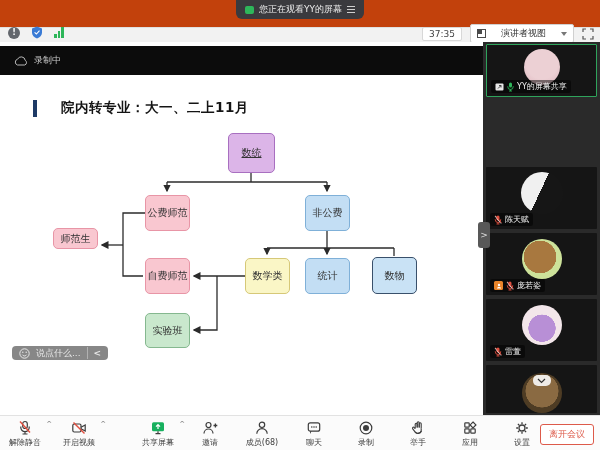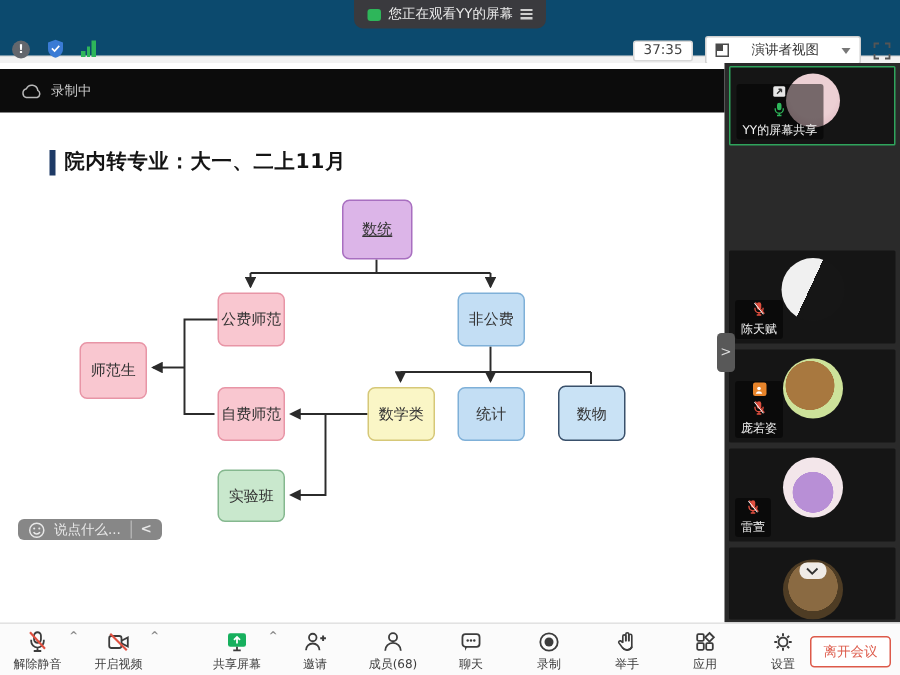--- a/index.html
+++ b/index.html
@@ -1,48 +1,48 @@
 <!DOCTYPE html>
 <html><head>
 <meta charset="utf-8">
 <style>
   * { margin:0; padding:0; box-sizing:border-box; }
   html,body { width:600px; height:450px; overflow:hidden; }
   body { position:relative; font-family:"DejaVu Sans",sans-serif; background:#f2f2f2; }
 
   
-  .header { position:absolute; left:0; top:0; width:600px; height:38px; background:#0c4a6e; border-bottom:1px solid #e0e0e0; }
+  .header { position:absolute; left:0; top:0; width:600px; height:28px; background:#c2410c; border-bottom:1px solid #e0e0e0; }
   .notif-pill { position:absolute; left:50%; transform:translateX(-50%); top:0; height:19px;
     background:#3a3a3e; border-radius:0 0 6px 6px; display:flex; align-items:center; gap:5px;
     padding:0 9px; color:#ececec; font-size:9px; white-space:nowrap; cursor:default; }
   .share-dot { width:9px; height:8px; background:#2eb65a; border-radius:2px; }
   .menu-lines { width:8px; height:7px; background:linear-gradient(#cfcfcf 0 1.4px, transparent 1.4px 2.8px,#cfcfcf 2.8px 4.2px, transparent 4.2px 5.6px,#cfcfcf 5.6px 7px); }
   .hdr-left { position:absolute; left:8px; top:26px; display:flex; gap:11px; align-items:center; }
   .ic-info { width:12px; height:12px; border-radius:50%; background:#63676d; color:#fff; font-size:8px; font-weight:bold; display:flex; align-items:center; justify-content:center; }
   .sig-bars { display:flex; align-items:flex-end; gap:1px; height:11px; }
   .sig-bars i { display:block; width:2.5px; background:#2eb65a; }
   .hdr-right { position:absolute; right:6px; top:24px; display:flex; gap:8px; align-items:center; }
   .timer-box { border:1px solid #d8d8d8; background:#fff; border-radius:2px; font-size:9px; color:#444; padding:1px 6px; }
   .view-btn { border:1px solid #d0d0d0; background:#fff; border-radius:2px; display:flex; align-items:center; gap:15px; padding:2px 6px; font-size:9px; color:#333; cursor:pointer; }
   .view-ic { width:9px; height:9px; border:1.2px solid #4a4a4a; position:relative; }
   .view-ic::after { content:""; position:absolute; left:0; top:0; width:4px; height:4px; background:#4a4a4a; }
   .caret-down { width:0; height:0; border-left:3px solid transparent; border-right:3px solid transparent; border-top:4px solid #777; }
 
   
   .share-area { position:absolute; left:0; top:42px; width:483px; height:373px; background:#fff; }
   .rec-bar { position:absolute; left:0; top:4px; width:100%; height:29px; background:#0c0c0c; display:flex; align-items:center; gap:6px; padding-left:14px; color:#c9c9c9; font-size:9px; }
-  .slide-title { position:absolute; left:33px; top:57px; display:flex; align-items:center; gap:6px; }
+  .slide-title { position:absolute; left:33px; top:57px; display:flex; align-items:center; gap:24px; }
   .slide-title .bar { width:4px; height:17px; background:#1e3a66; }
   .slide-title .txt { font-size:13.5px; font-weight:bold; color:#141414; letter-spacing:.5px; }
   .connectors { position:absolute; left:0; top:0; }
   .node { position:absolute; border:1.4px solid #999; border-radius:5px; display:flex; align-items:center; justify-content:center; font-size:10px; color:#333; }
   .n0 { left:228px; top:91px;  width:47px; height:40px;text-decoration:underline; }
   .n1 { left:145px; top:153px; width:45px; height:36px; }
   .n2 { left:305px; top:153px; width:45px; height:36px; }
-  .n3 { left:53px;  top:186px; width:45px; height:38px; }
+  .n3 { left:53px;  top:186px; width:45px; height:21px; }
   .n4 { left:145px; top:216px; width:45px; height:36px; }
   .n5 { left:245px; top:216px; width:45px; height:36px; }
   .n6 { left:305px; top:216px; width:45px; height:36px; }
   .n7 { left:372px; top:215px; width:45px; height:37px; }
   .n8 { left:145px; top:271px; width:45px; height:35px; }
   .chat-pill { position:absolute; left:12px; top:304px; height:14px; background:rgba(118,118,118,.88); border-radius:4px; display:flex; align-items:center; gap:6px; padding:0 7px; color:#e8e8e8; font-size:9px; cursor:pointer; }
   .chat-div { width:1px; height:12px; background:rgba(255,255,255,.35); }
 
   
   .sidebar { position:absolute; left:483px; top:42px; width:117px; height:373px; background:#2a2a2a; }
@@ -53,21 +53,21 @@
   .t4 { top:191px; height:62px; }
   .t5 { top:257px; height:62px; }
   .t6 { top:323px; height:48px; }
   .avatar { position:absolute; left:50%; transform:translateX(-50%); border-radius:50%; }
   .av1 { top:4px;  width:36px; height:36px; background:radial-gradient(circle at 50% 40%, #ecd0d4 0 55%, #dcb3bc 100%); }
   .av2 { top:6px;  width:40px; height:40px; background:linear-gradient(180deg,#d39a5e 0 52%,#47506b 52%); }
   .av3 { top:5px;  width:42px; height:42px; background:linear-gradient(115deg,#f0f0f0 0 46%,#161616 46%); }
   .av4 { top:6px;  width:40px; height:40px; background:radial-gradient(circle at 45% 45%, #a8783f 0 52%, #cde29a 53%); }
   .av5 { top:6px;  width:40px; height:40px; background:radial-gradient(circle at 50% 58%, #b88fd6 0 44%, #f3e6ea 45%); }
   .av6 { top:8px;  width:40px; height:40px; background:radial-gradient(circle at 50% 45%, #8a6a42 0 55%, #4e3c24 56%); }
-  .name-chip { position:absolute; left:4px; bottom:3px; display:flex; align-items:center; gap:3px; background:rgba(0,0,0,.5); border-radius:2px; padding:1px 4px; font-size:8px; color:#f2f2f2; white-space:nowrap; max-width:102px;flex-direction:column; }
+  .name-chip { position:absolute; left:4px; bottom:3px; display:flex; align-items:center; gap:3px; background:rgba(0,0,0,.5); border-radius:2px; padding:1px 4px; font-size:8px; color:#f2f2f2; white-space:nowrap; max-width:102px; }
   .host-badge { width:9px; height:9px; background:#e8842a; border-radius:1.5px; display:flex; align-items:center; justify-content:center; flex:none; }
   .collapse-tab { position:absolute; left:-5px; top:180px; width:12px; height:26px; background:#585858; border-radius:3px; display:flex; align-items:center; justify-content:center; color:#ddd; font-size:9px; cursor:pointer; z-index:5; }
   .more-chevron { position:absolute; left:50%; transform:translateX(-50%); top:10px; width:18px; height:11px; background:rgba(250,250,250,.9); border-radius:5px; display:flex; align-items:center; justify-content:center; cursor:pointer; }
 
   
   .toolbar { position:absolute; left:0; top:415px; width:600px; height:35px; background:#fbfbfb; border-top:1px solid #e2e2e2; }
   .tb-group1 { position:absolute; left:6px; top:3px; display:flex; gap:16px; }
   .tb-group2 { position:absolute; left:139px; top:3px; display:flex; gap:14px; }
   .tb-item { position:relative; display:flex; flex-direction:column; align-items:center; width:38px; cursor:pointer; }
   .tb-item .ic { height:17px; display:flex; align-items:center; justify-content:center; }

